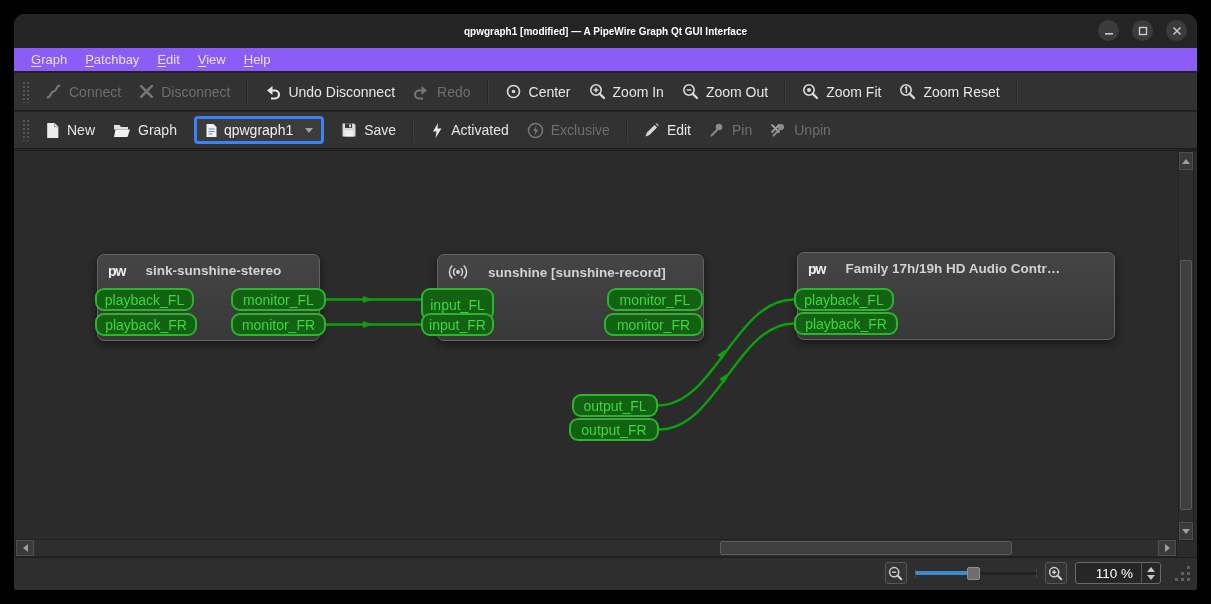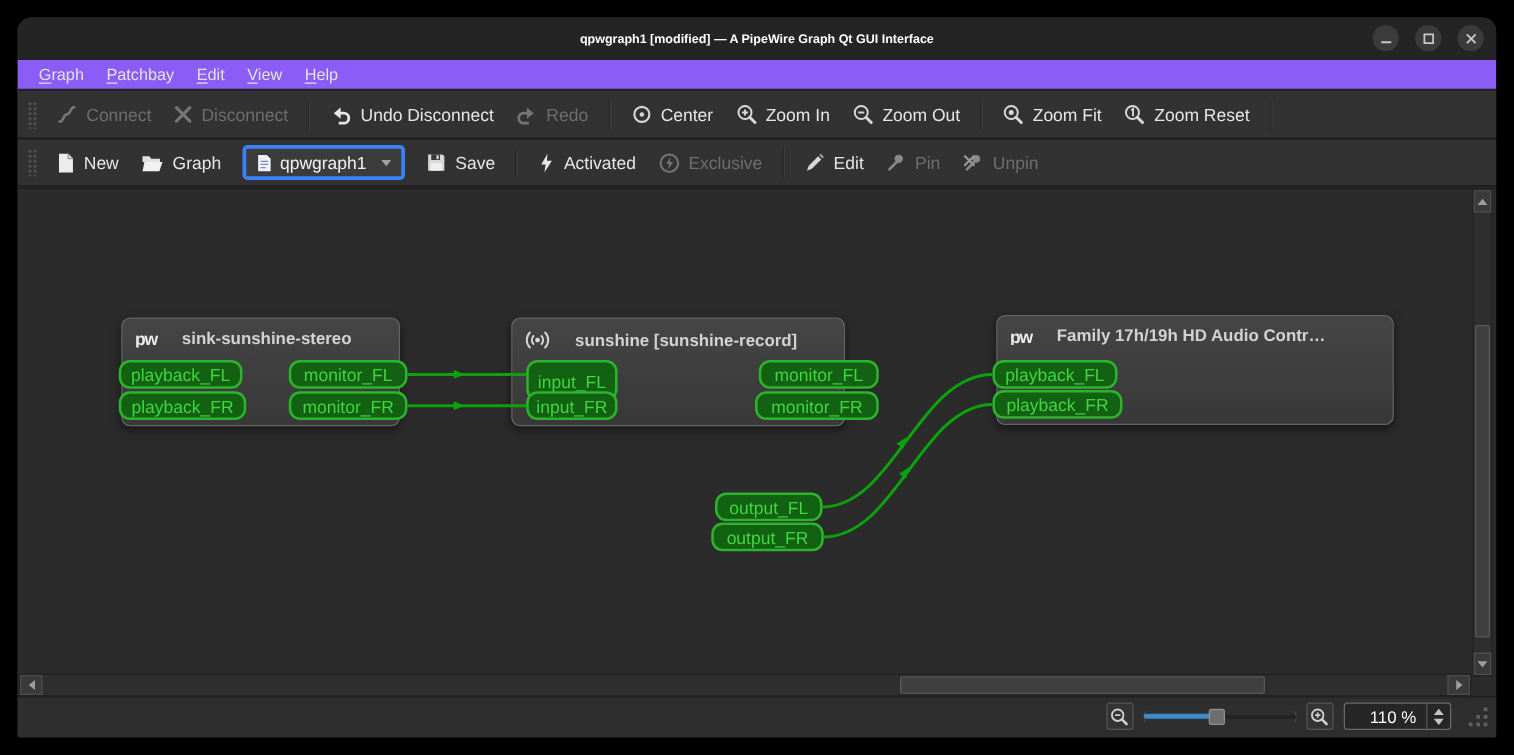--- a/index.html
+++ b/index.html
@@ -306,21 +306,21 @@
     <div class="port" style="left:81px; top:162px; width:102px; height:23px;">
         <span>playback_FR</span>
       </div>
     <div class="port" style="left:217px; top:137px; width:95px; height:23px;">
         <span>monitor_FL</span>
       </div>
     <div class="port" style="left:217px; top:162px; width:95px; height:23px;">
         <span>monitor_FR</span>
       </div>
 
-    <div class="node" style="left:395px; top:103px; width:267px; height:87px;">
+    <div class="node" style="left:423px; top:103px; width:267px; height:87px;">
       <div class="node-title">
         <svg width="20" height="18" viewBox="0 0 20 18">
           <circle cx="10" cy="9" r="1.9" fill="#d8d8d8"></circle>
           <path d="M6.8 5.8 a4.5 4.5 0 0 0 0 6.4 M3.9 3 a8.5 8.5 0 0 0 0 12 M13.2 5.8 a4.5 4.5 0 0 1 0 6.4 M16.1 3 a8.5 8.5 0 0 1 0 12" stroke="#d8d8d8" stroke-width="1.5" fill="none" stroke-linecap="round"></path>
         </svg>
         <span>sunshine [sunshine-record]</span>
       </div>
     </div>
     <div class="port" style="left:407px; top:137px; width:73px; height:33px;">
         <span>input_FL</span>

